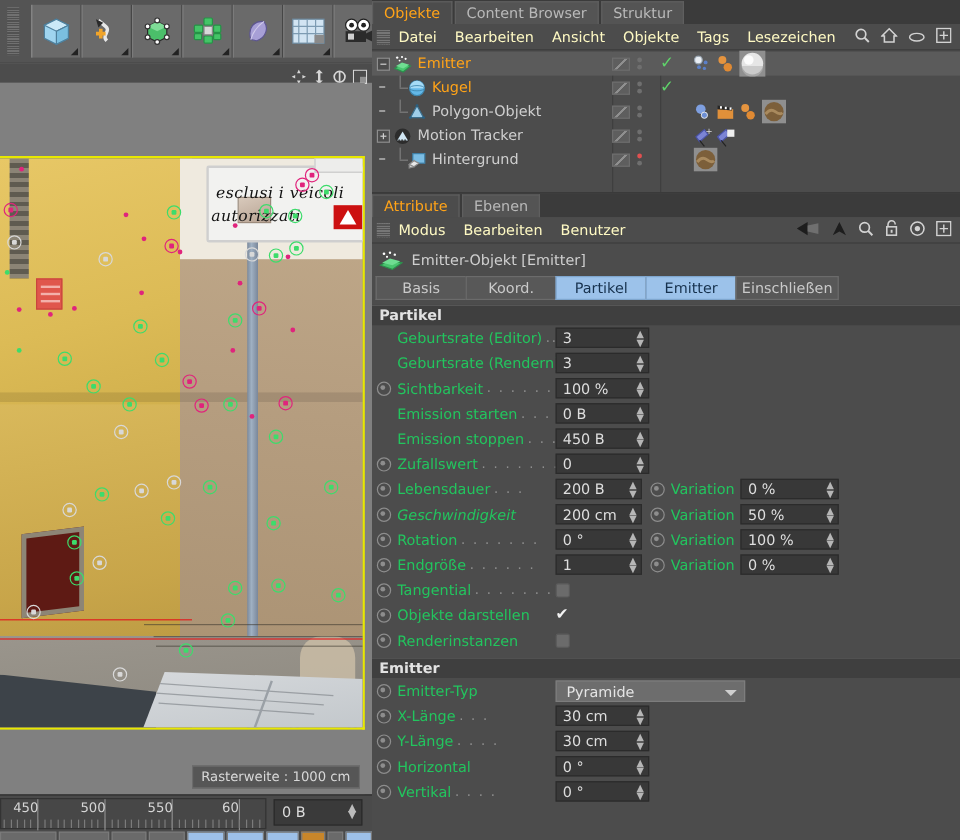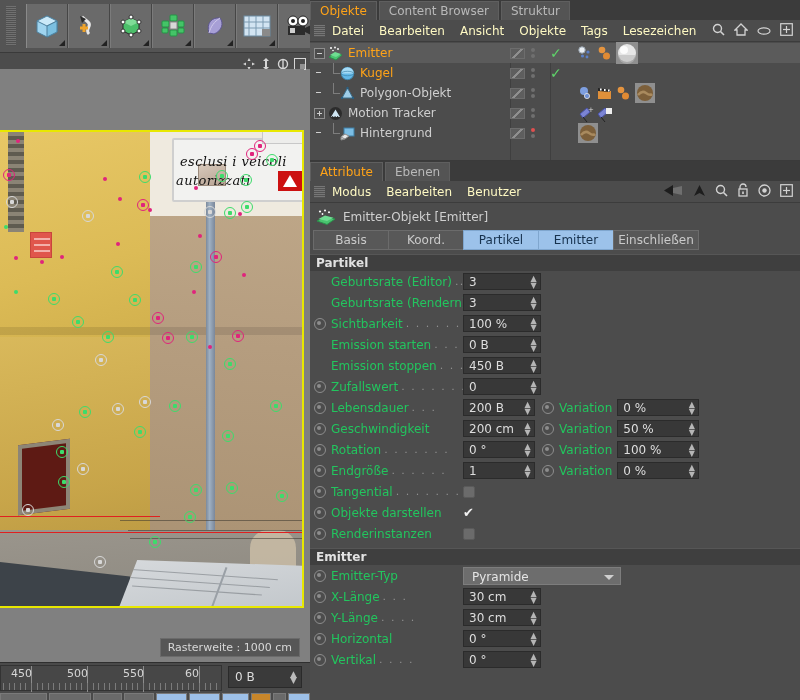--- a/index.html
+++ b/index.html
@@ -913,21 +913,21 @@
           </div>
           <span class="radio" style="margin-left: 7px;"></span>
           <span class="plabel" style="margin-right: 5px;">Variation</span>
           <div class="field" style="width: 82px; flex: 0 0 82px;">
             <span>0 %</span>
             <span class="spin">▲<br>▼</span>
           </div>
         </div>
         <div class="prow">
           <span class="radio"></span>
-          <div style="width: 132px; display: flex; align-items: flex-end; overflow: hidden; flex: 0 0 132px;">
+          <div style="width: 132px; display: flex; align-items: flex-end; overflow: hidden; flex: 0 0 132px; font-style: italic;">
             <span class="plabel">Geschwindigkeit</span>
           </div>
           <div class="field" style="width: 72px; flex: 0 0 72px;">
             <span>200 cm</span>
             <span class="spin">▲<br>▼</span>
           </div>
           <span class="radio" style="margin-left: 7px;"></span>
           <span class="plabel" style="margin-right: 5px;">Variation</span>
           <div class="field" style="width: 82px; flex: 0 0 82px;">
             <span>50 %</span>

